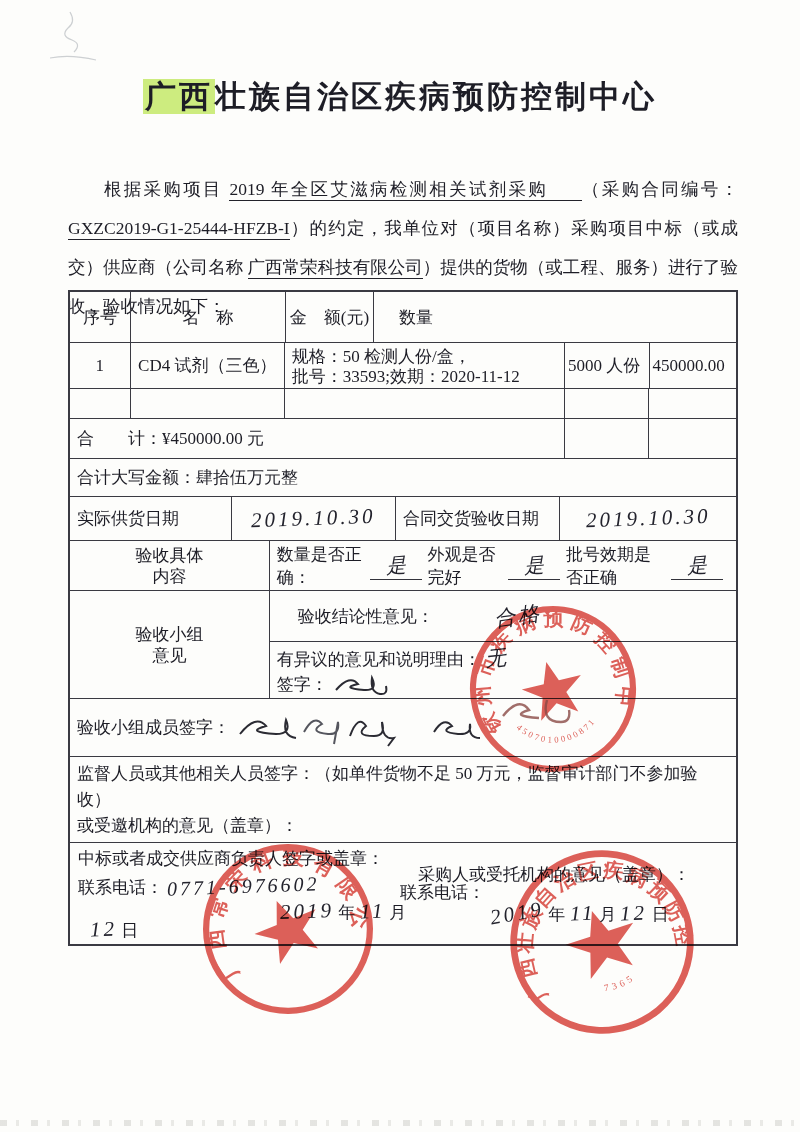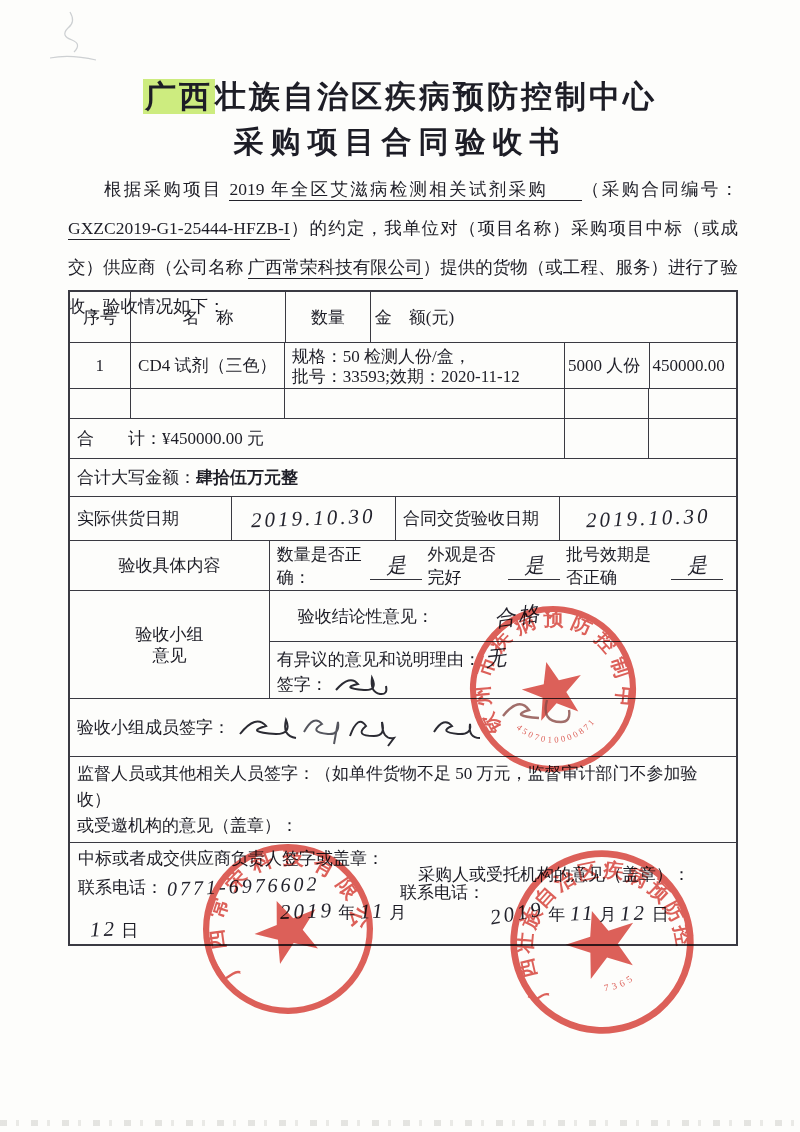--- a/index.html
+++ b/index.html
@@ -51,32 +51,31 @@
 </head>
 <body>
 
 <div class="page">
 
   <svg class="scribble" style="left:30px;top:6px" width="90" height="70" viewBox="0 0 90 70">
     <path d="M40,6 q6,10 -2,16 q-8,8 4,12 q10,4 2,12 M20,52 q20,-4 46,2" fill="none" stroke="#b8bcc0" stroke-width="1.2" opacity="0.7"></path>
   </svg>
 
   <div class="title1"><span class="hl">广西</span><span>壮族自治区疾病预防控制中心</span></div>
-  <div class="title2">采购项目合同验收书</div>
 
   <div class="intro"><span>根据采购项目 </span><span class="u pad">2019 年全区艾滋病检测相关试剂采购</span><span>（采购合同编号：</span><span class="u">GXZC2019-G1-25444-HFZB-I</span><span>）的约定，我单位对（项目名称）采购项目中标（或成交）供应商（公司名称 </span><span class="u">广西常荣科技有限公司</span><span>）提供的货物（或工程、服务）进行了验收，验收情况如下：</span></div>
 
   <div class="vtable">
 
 
     <div class="row" style="height:50px">
       <div class="cell cc" style="width:60px">序号</div>
       <div class="cell cc" style="width:155px">名　称</div>
+      <div class="cell cc" style="width:88px;padding:4px 2px">金　额(元)</div>
       <div class="cell cc" style="width:85px">数量</div>
-      <div class="cell cc" style="width:88px;padding:4px 2px">金　额(元)</div>
     </div>
 
     <div class="row" style="height:46px">
       <div class="cell cc" style="width:60px">1</div>
       <div class="cell cc" style="width:155px">CD4 试剂（三色）</div>
       <div class="cell" style="width:282px;line-height:20px">
         <div>规格：50 检测人份/盒，</div>
         <div>批号：33593;效期：2020-11-12</div>
       </div>
       <div class="cell vc" style="width:85px;padding:4px 3px">5000 人份</div>
@@ -93,37 +92,37 @@
 
     <div class="row" style="height:40px">
       <div class="cell vc" style="width:497px">合　　计：¥450000.00 元</div>
       <div class="cell" style="width:85px"></div>
       <div class="cell" style="width:88px"></div>
     </div>
 
     <div class="row" style="height:38px">
       <div class="cell vc" style="width:670px">
         <span>合计大写金额：</span>
-        <span style="font-weight:700">肆拾伍万元整</span>
+        <span style="font-weight:400">肆拾伍万元整</span>
       </div>
     </div>
 
     <div class="row" style="height:44px">
       <div class="cell vc" style="width:162px">实际供货日期</div>
       <div class="cell cc" style="width:165px">
         <span class="hw big">2019.10.30</span>
       </div>
       <div class="cell vc" style="width:165px">合同交货验收日期</div>
       <div class="cell cc" style="width:178px">
         <span class="hw big">2019.10.30</span>
       </div>
     </div>
 
     <div class="row" style="height:50px">
-      <div class="cell cc" style="width:200px;flex-direction:row;line-height:21px">
+      <div class="cell cc" style="width:200px;flex-direction:column;line-height:21px">
         <div>验收具体</div>
         <div>内容</div>
       </div>
       <div class="cell vc" style="width:470px">
         <span>数量是否正确：</span>
         <span class="ansline"><span class="hw">是</span></span>
         <span>外观是否完好</span>
         <span class="ansline"><span class="hw">是</span></span>
         <span>批号效期是否正确</span>
         <span class="ansline"><span class="hw">是</span></span>

